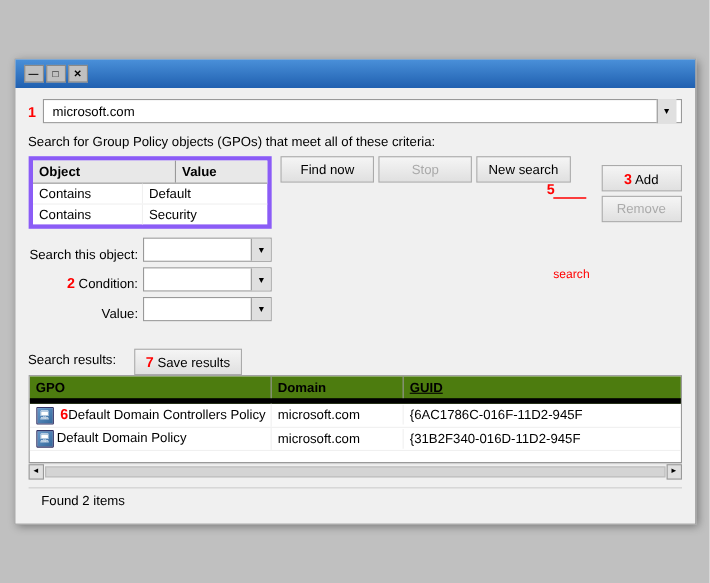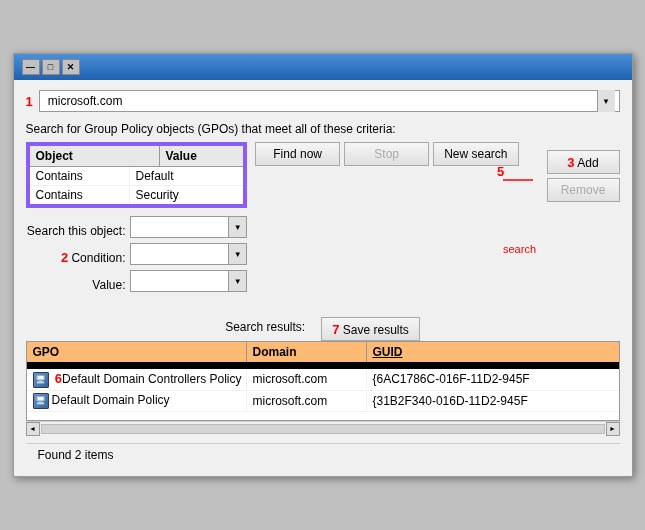--- a/index.html
+++ b/index.html
@@ -190,22 +190,22 @@
       margin-bottom: 4px;
     }
     .results-table {
       border: 1px solid #999;
       background: white;
       height: 80px;
       overflow: hidden;
     }
     .results-header {
       display: flex;
-      background: #fdba74;
-      border-bottom: 7px solid #000000;
+      background: #4d7c0f;
+      border-bottom: 5px solid #000000;
       align-items: center;
     }
     .results-header-cell {
       padding: 3px 6px;
       font-size: 12px;
       font-weight: bold;
       border-right: 1px solid #999;
     }
     .results-header-cell:last-child { border-right: none; text-decoration: underline; }
     .col-gpo { width: 220px; }
@@ -265,21 +265,21 @@
     }
     .status-bar {
       padding: 4px 12px;
       font-size: 12px;
       border-top: 1px solid #ccc;
       margin-top: 8px;
     }
     .results-bottom-row {
       display: flex;
       align-items: center;
-      justify-content: center;
+      justify-content: flex-start;
       margin-top: 20px;
       gap: 16px;
     }
     
     .arrows-layer {
       position: absolute;
       pointer-events: none;
       top: 0; left: 0;
       width: 100%;
       height: 100%;

